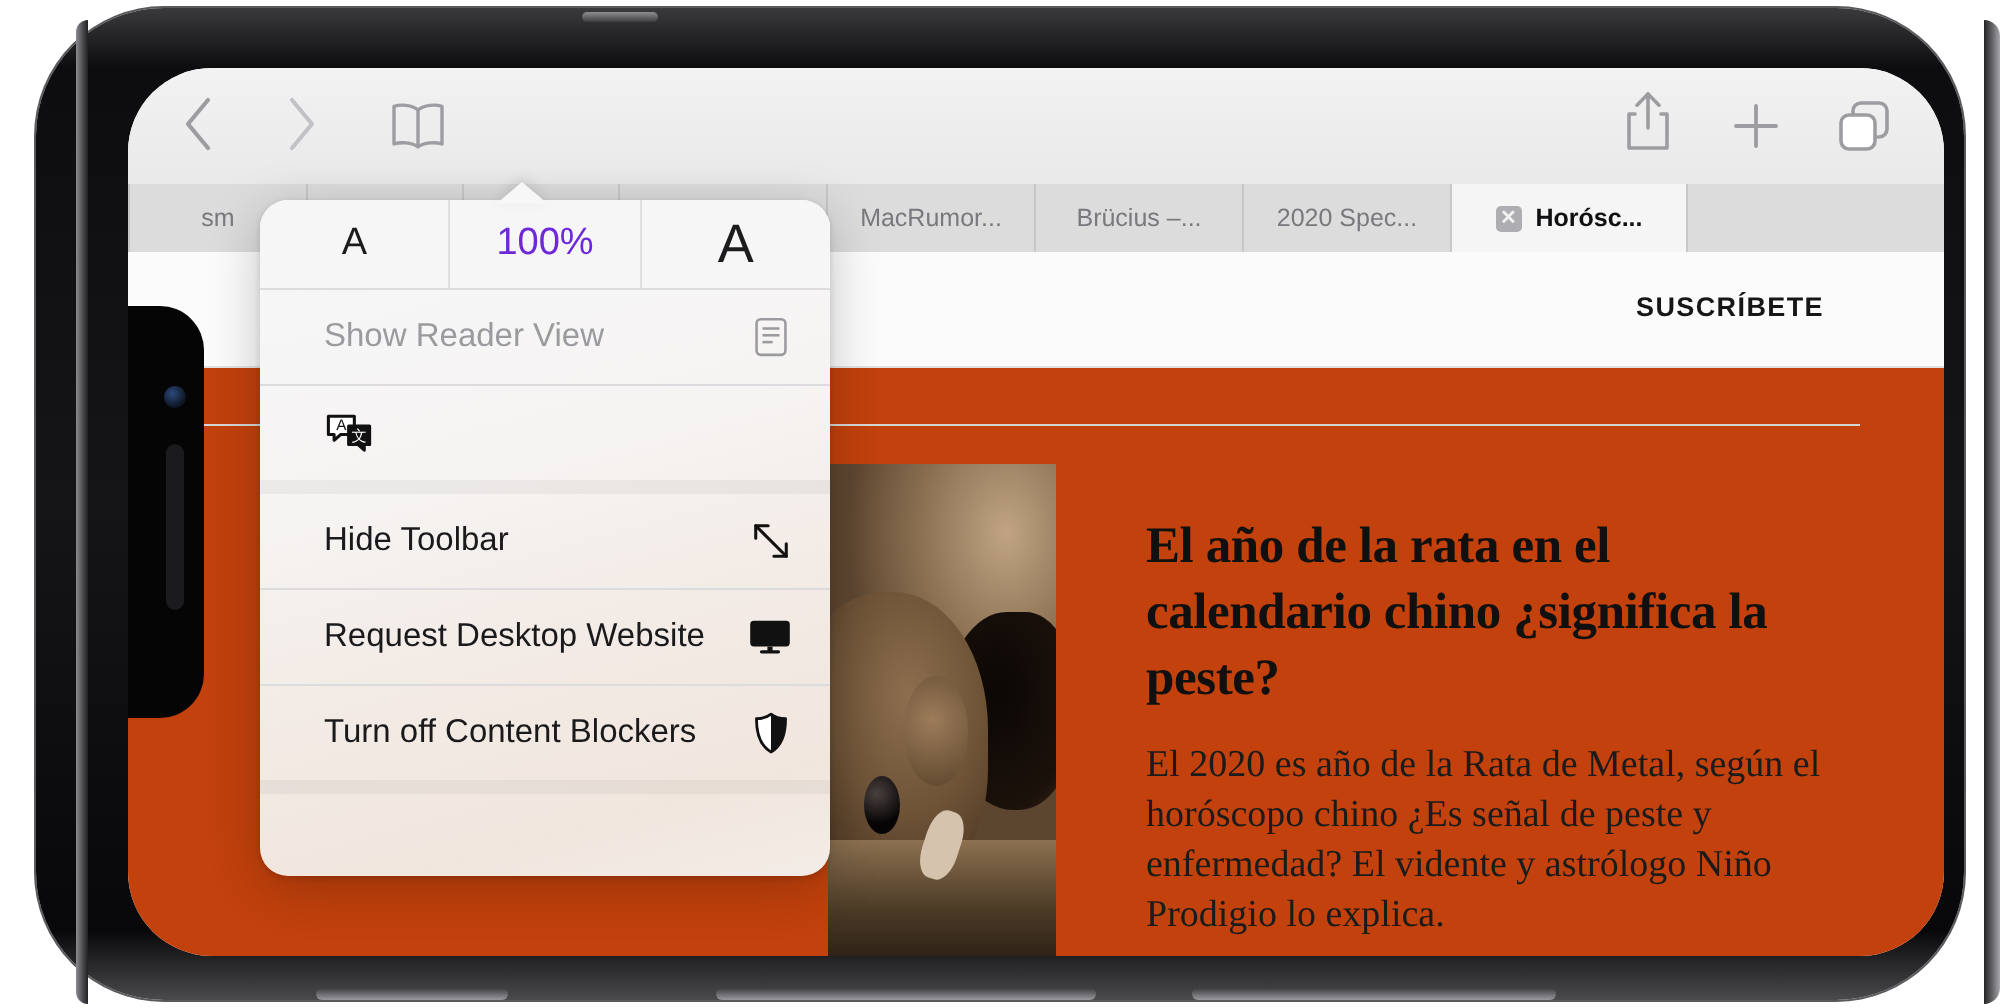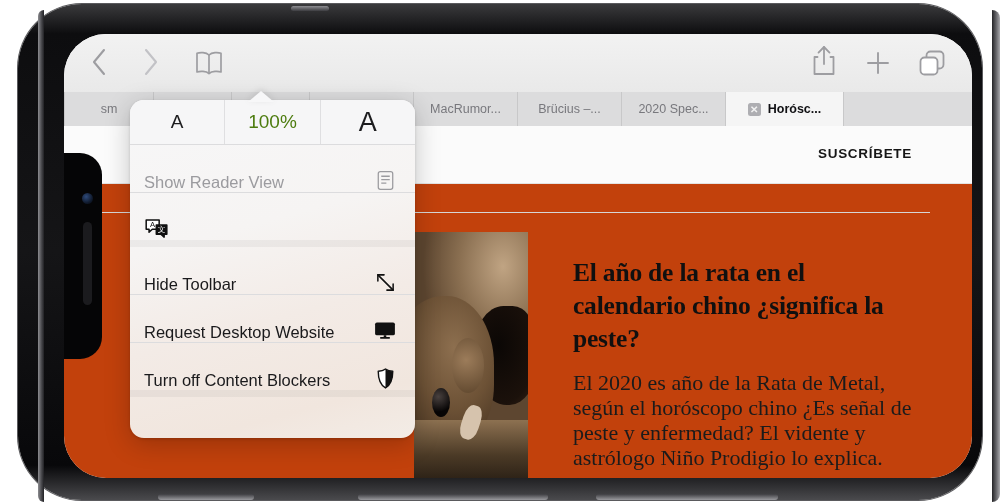--- a/index.html
+++ b/index.html
@@ -94,41 +94,41 @@
     background:radial-gradient(circle at 35% 30%,#4a4240,#070505 65%);}
   #photo .log{position:absolute;left:0;bottom:0;width:100%;height:24%;
     background:linear-gradient(180deg,#8d7151,#4b3a26 60%,#2d2217);}
   #photo .paw{position:absolute;left:42%;bottom:16%;width:16%;height:14%;border-radius:40%;
     background:#d6c3ad;transform:rotate(18deg);}
 
   .artTitle{position:absolute;left:509px;top:222px;width:330px;
     font-family:"Liberation Serif",serif;font-weight:bold;font-size:25.5px;line-height:33px;
     color:#101010;letter-spacing:-0.2px;}
   .artBody{position:absolute;left:509px;top:336px;width:345px;
-    font-family:"Liberation Serif",serif;font-size:22px;line-height:25px;color:#1b1b1b;}
+    font-family:"Liberation Serif",serif;font-size:19px;line-height:25px;color:#1b1b1b;}
 
   
   #popover{position:absolute;left:66px;top:66px;width:285px;height:338px;border-radius:14px;
     overflow:hidden;z-index:35;
     background:linear-gradient(165deg,#f7f7f8 0%,#f6f4f3 38%,#f3ebe6 62%,#f1e6de 86%,#f3ece6 100%);
     box-shadow:0 6px 26px rgba(0,0,0,0.22),0 1px 3px rgba(0,0,0,0.14);}
   #pvArrow{position:absolute;left:184px;top:57px;width:0;height:0;z-index:36;
     border-left:13px solid transparent;border-right:13px solid transparent;
     border-bottom:11px solid #f7f7f8;
     filter:drop-shadow(0 -2px 3px rgba(0,0,0,0.10));}
   #zoomrow{display:flex;height:44px;background:#f6f6f7;}
   .zcell{flex:1;display:flex;align-items:center;justify-content:center;color:#1c1c1e;}
   .zcell + .zcell{border-left:1px solid #dfdfe1;}
   #zSmall{font-size:19px;}
-  #zPct{font-size:19px;color:#4d7c0f;text-align:center;}
+  #zPct{font-size:19px;color:#6d28d9;text-align:center;}
   #zBig{font-size:27px;}
 
   .mdiv{height:1px;background:#dcdcde;}
   .mgap{height:7px;background:rgba(0,0,0,0.045);}
-  .mitem{height:47px;display:flex;align-items:flex-end;padding:0 18px 0 14px;
+  .mitem{height:47px;display:flex;align-items:center;padding:0 18px 0 32px;
     font-size:16.5px;color:#1a1a1c;box-sizing:border-box;}
   .mitem .lbl{flex:1;}
   .mitem.dim .lbl{color:#9b9b9f;}
   .micon{width:24px;height:24px;display:flex;align-items:center;justify-content:center;}
 
   svg{display:block;}
 </style>
 </head>
 <body>
 

